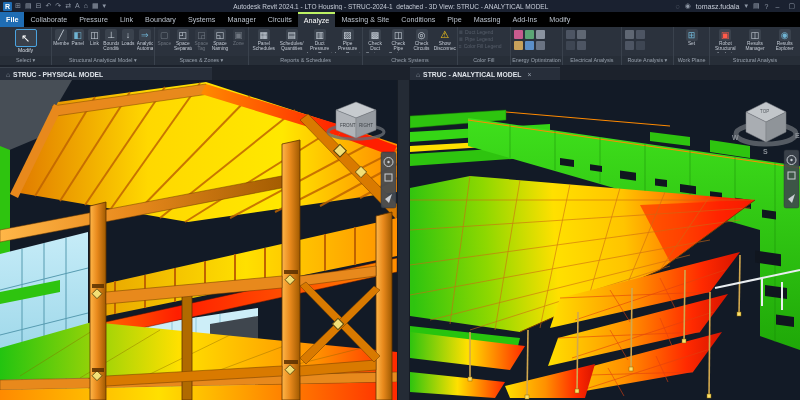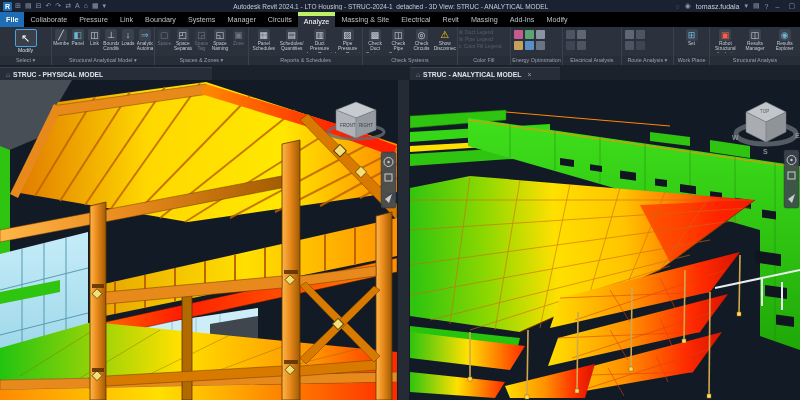--- a/index.html
+++ b/index.html
@@ -18,21 +18,21 @@
               overflow:hidden; text-overflow:ellipsis; padding:0 6px; }
   .tb-right { display:flex; gap:5px; align-items:center; color:#8e97a5; font-size:7px; }
   .tb-right .user { color:#c7cdd8; }
   .winbtn { font-size:7px; padding:0 2px; }
 
   
   .tabrow { height:15px; background:#000000; display:flex; align-items:stretch;
             font-size:7.2px; color:#b9c1cc; }
   .rtab { padding:0 6px; display:flex; align-items:center; white-space:nowrap; }
   .rtab.file { background:#1f6db4; color:#fff; font-weight:bold; }
-  .rtab.active { background:#2b323d; color:#fff; border-top:4px solid #bef264; }
+  .rtab.active { background:#2b323d; color:#fff; border-top:2px solid #bef264; }
 
   
   .ribbon { height:39px; background:#2b323d; display:flex; border-bottom:1px solid #1b212b; }
   .rpanel { display:flex; flex-direction:column; border-right:1px solid #3a424d; min-width:0; }
   .rp-items { flex:1; display:flex; align-items:flex-start; padding:1px 1px 0 1px; gap:1px; min-height:0; }
   .rp-label { height:9px; font-size:5.4px; color:#97a0ac; text-align:center; line-height:9px;
               background:#272e38; white-space:nowrap; overflow:hidden; }
   .rbtn { flex:1; min-width:0; display:flex; flex-direction:column; align-items:center; padding-top:1px; }
   .rbtn .ic { width:12px; height:12px; background:#3a424d; border-radius:2px; color:#cdd5de;
               font-size:9px; line-height:12px; text-align:center; position:relative; }
@@ -104,22 +104,22 @@
     <span class="rtab file">File</span>
     <span class="rtab">Collaborate</span>
     <span class="rtab">Pressure</span>
     <span class="rtab">Link</span>
     <span class="rtab">Boundary</span>
     <span class="rtab">Systems</span>
     <span class="rtab">Manager</span>
     <span class="rtab">Circuits</span>
     <span class="rtab active">Analyze</span>
     <span class="rtab">Massing &amp; Site</span>
-    <span class="rtab">Electrical</span>
-    <span class="rtab">Revit</span>
+    <span class="rtab">Conditions</span>
+    <span class="rtab">Pipe</span>
     <span class="rtab">Massing</span>
     <span class="rtab">Add-Ins</span>
     <span class="rtab">Modify</span>
   </div>
 
   <div class="ribbon">
 
     <div class="rpanel select-panel">
       <div class="rp-items">
         <div class="modify-btn">

